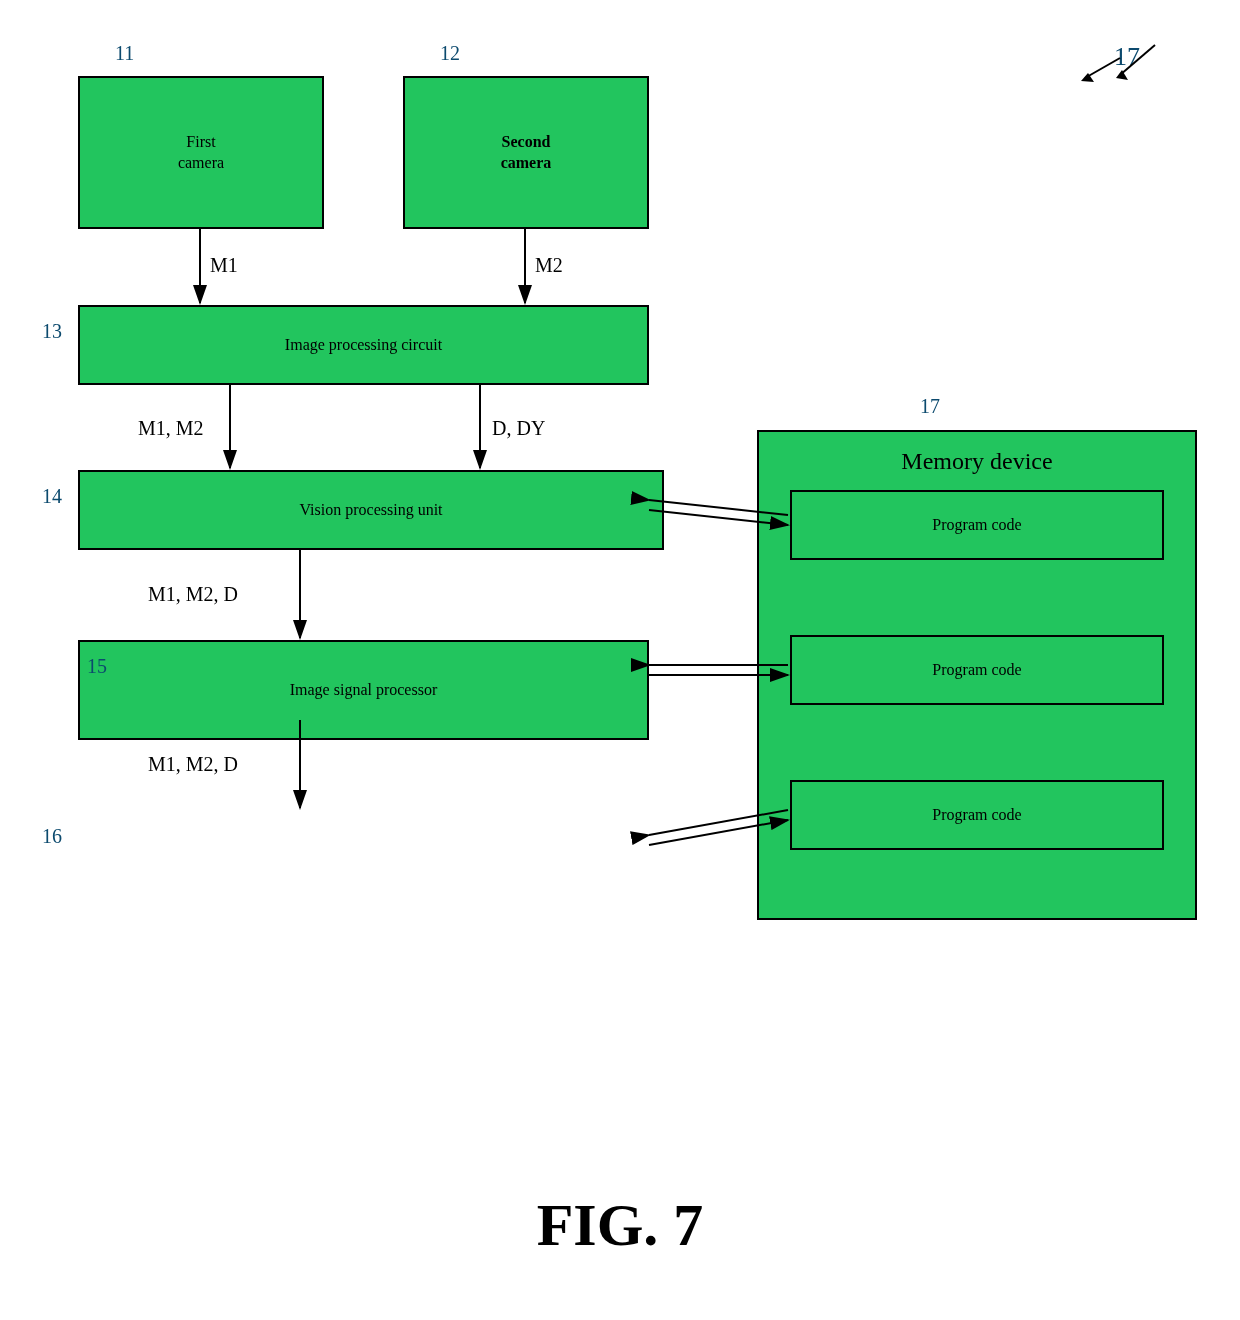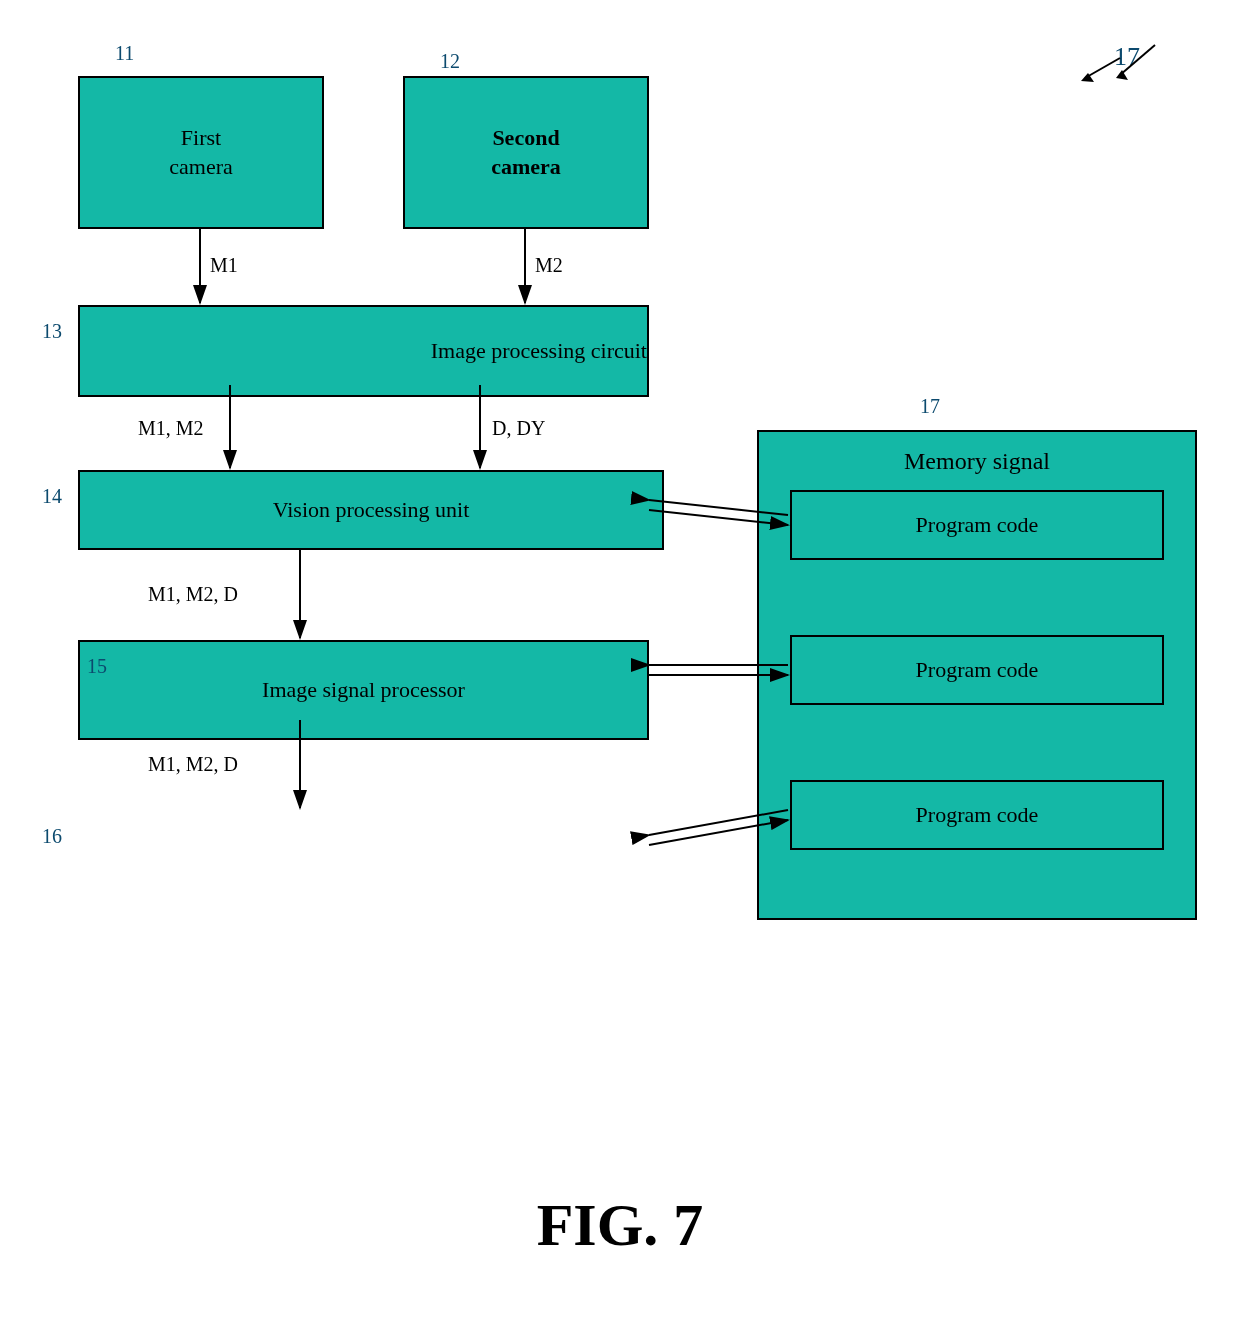--- a/index.html
+++ b/index.html
@@ -16,22 +16,22 @@
       width: 1240px;
       height: 1320px;
     }
     .box {
       position: absolute;
       border: 2.5px solid #000;
       display: flex;
       align-items: center;
       justify-content: center;
       text-align: center;
-      font-size: 22px;
-      background: #14b8a6;
+      font-size: 16px;
+      background: #22c55e;
       line-height: 1.3;
     }
     .label {
       position: absolute;
       font-size: 20px;
       color: #0c4a6e;
     }
     svg.arrows {
       position: absolute;
       top: 0;
@@ -64,23 +64,23 @@
 camera</span>
   </div>
 
   <div class="label" style="left:115px; top:42px;">11</div>
 
   <div class="box" style="left:403px; top:76px; width:246px; height:153px;font-weight:bold;">
     <span style="white-space:pre-line;">Second
 camera</span>
   </div>
 
-  <div class="label" style="left:440px; top:42px;margin-top:8px;">12</div>
+  <div class="label" style="left:440px; top:42px;">12</div>
 
-  <div class="box" style="left:78px; top:305px; width:571px; height:92px;justify-content:flex-end;">
+  <div class="box" style="left:78px; top:305px; width:571px; height:80px;">
     <span>Image processing circuit</span>
   </div>
 
   <div class="label" style="left:42px; top:320px;text-align:center;">13</div>
 
   <div class="box" style="left:78px; top:470px; width:586px; height:80px;">
     <span>Vision processing unit</span>
   </div>
 
   <div class="label" style="left:42px; top:485px;">14</div>
@@ -90,21 +90,21 @@
   </div>
 
   <div class="label" style="left:42px; top:655px;margin-left:45px;">15</div>
 
 
   <div class="label" style="left:42px; top:825px;">16</div>
 
   <div class="box" style="left:757px; top:430px; width:440px; height:490px; border-width:2.5px;">
   </div>
 
-  <div style="position:absolute; left:757px; top:430px; width:440px; text-align:center; padding-top:18px; font-size:24px; pointer-events:none;">Memory signal</div>
+  <div style="position:absolute; left:757px; top:430px; width:440px; text-align:center; padding-top:18px; font-size:24px; pointer-events:none;">Memory device</div>
 
   <div class="label" style="left:920px; top:395px;">17</div>
 
   <div class="box" style="left:790px; top:490px; width:374px; height:70px;">
     <span>Program code</span>
   </div>
 
   <div class="box" style="left:790px; top:635px; width:374px; height:70px;">
     <span>Program code</span>
   </div>

